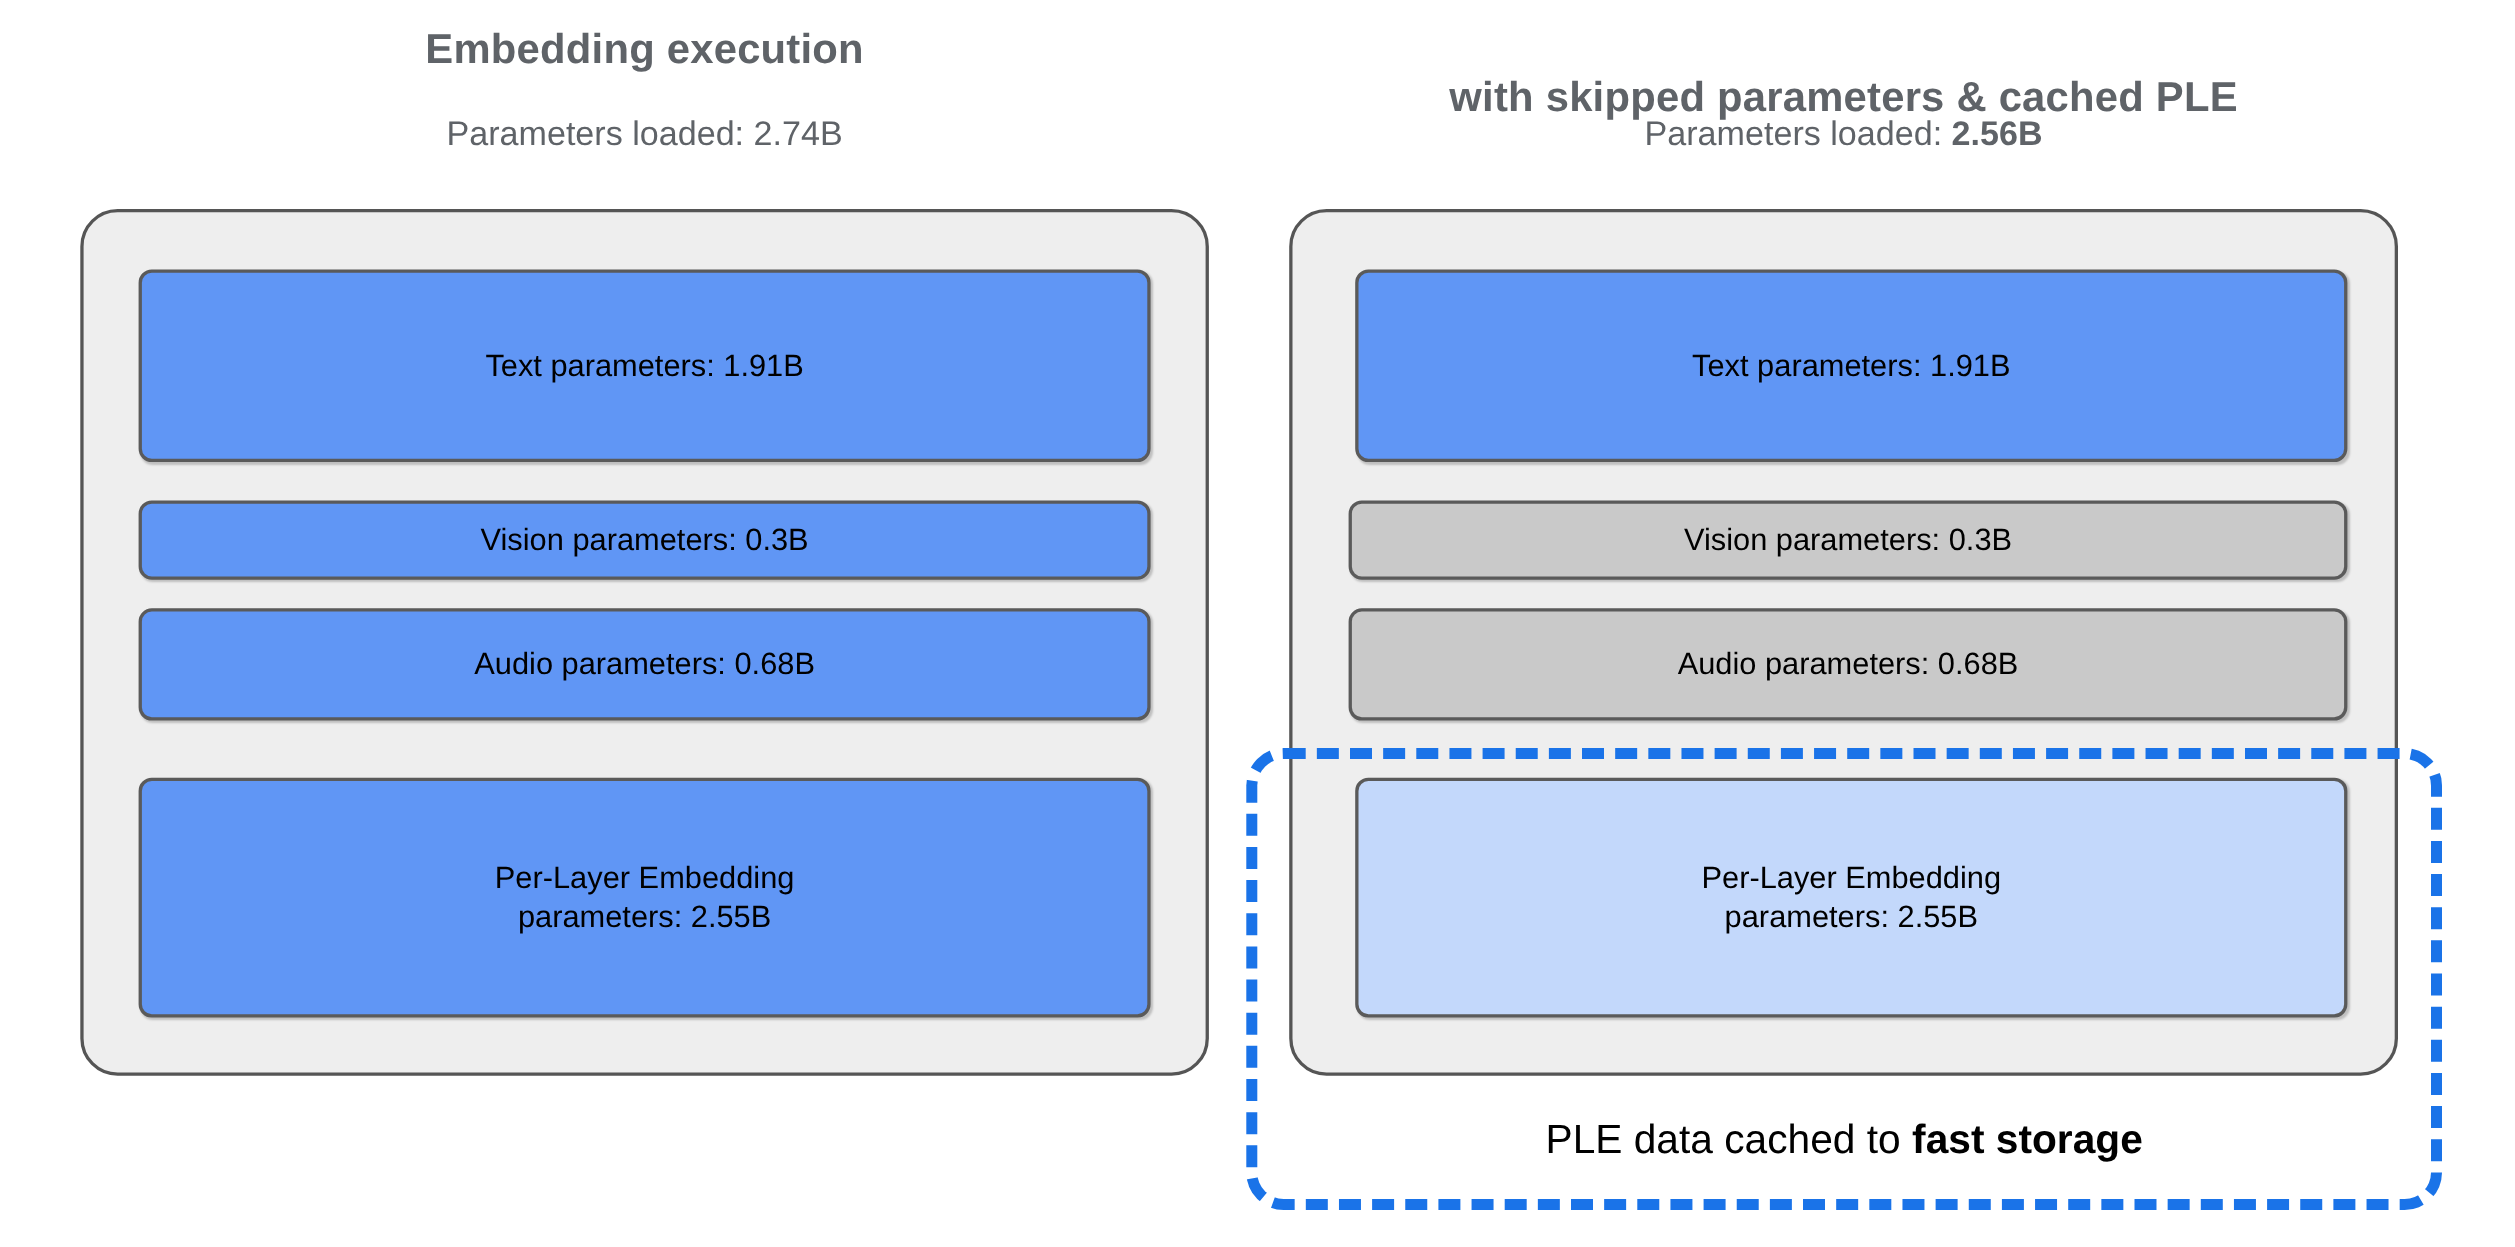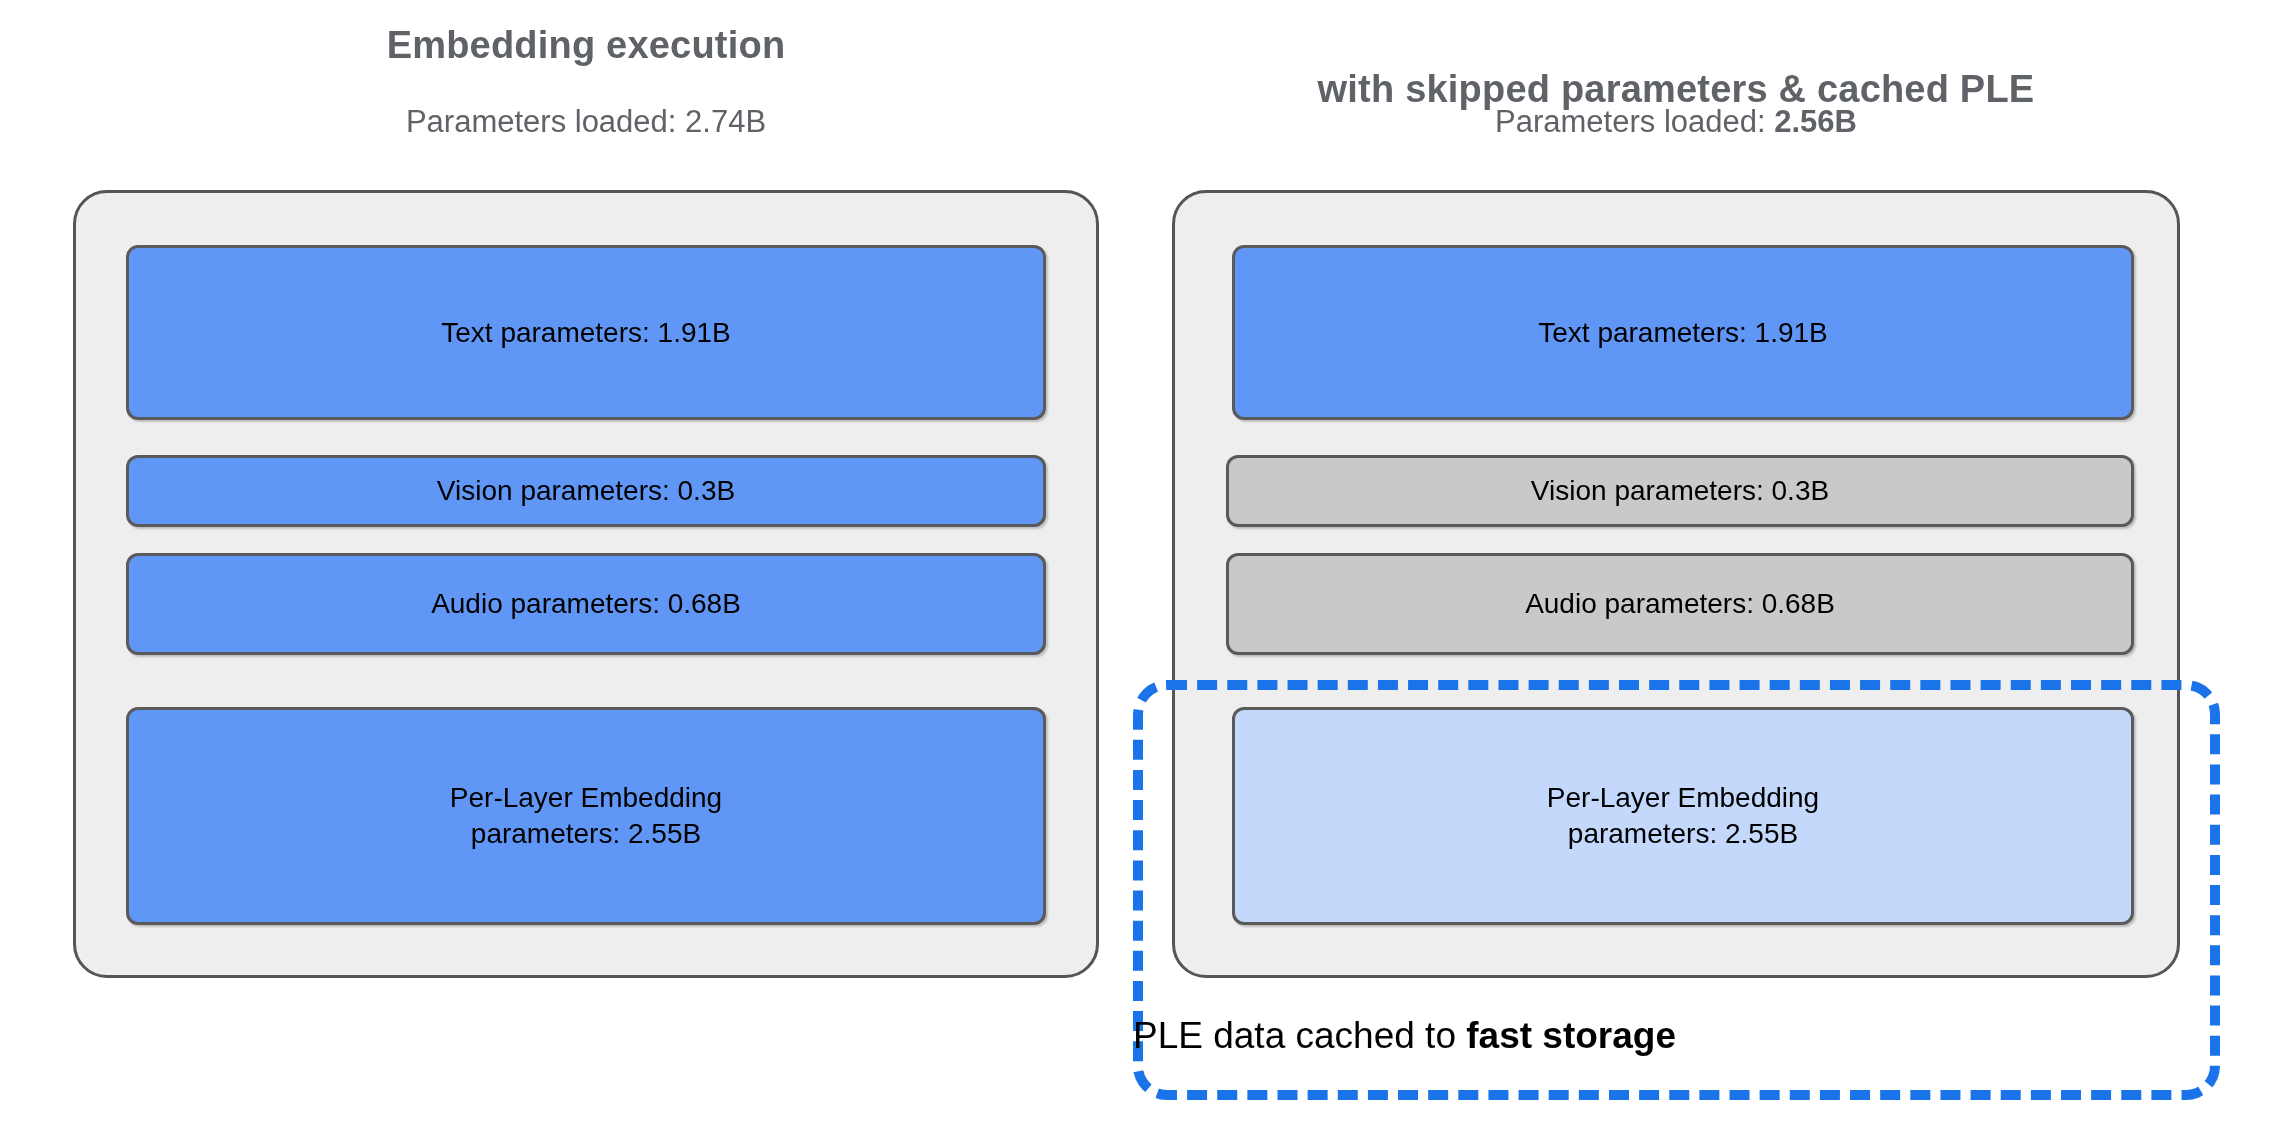--- a/index.html
+++ b/index.html
@@ -101,21 +101,21 @@
     box-sizing: border-box;
     border: 10px dashed #1a73e8;
     border-radius: 34px;
     pointer-events: none;
   }
   #cache-caption {
     position: absolute;
     left: 1133px;
     top: 1015px;
     width: 1087px;
-    text-align: left;
+    text-align: center;
     font-size: 37px;
     color: #000000;
     white-space: nowrap;
   }
   #cache-caption .strong { font-weight: bold; }
 </style>
 </head>
 <body>
 
 <div class="stage">

